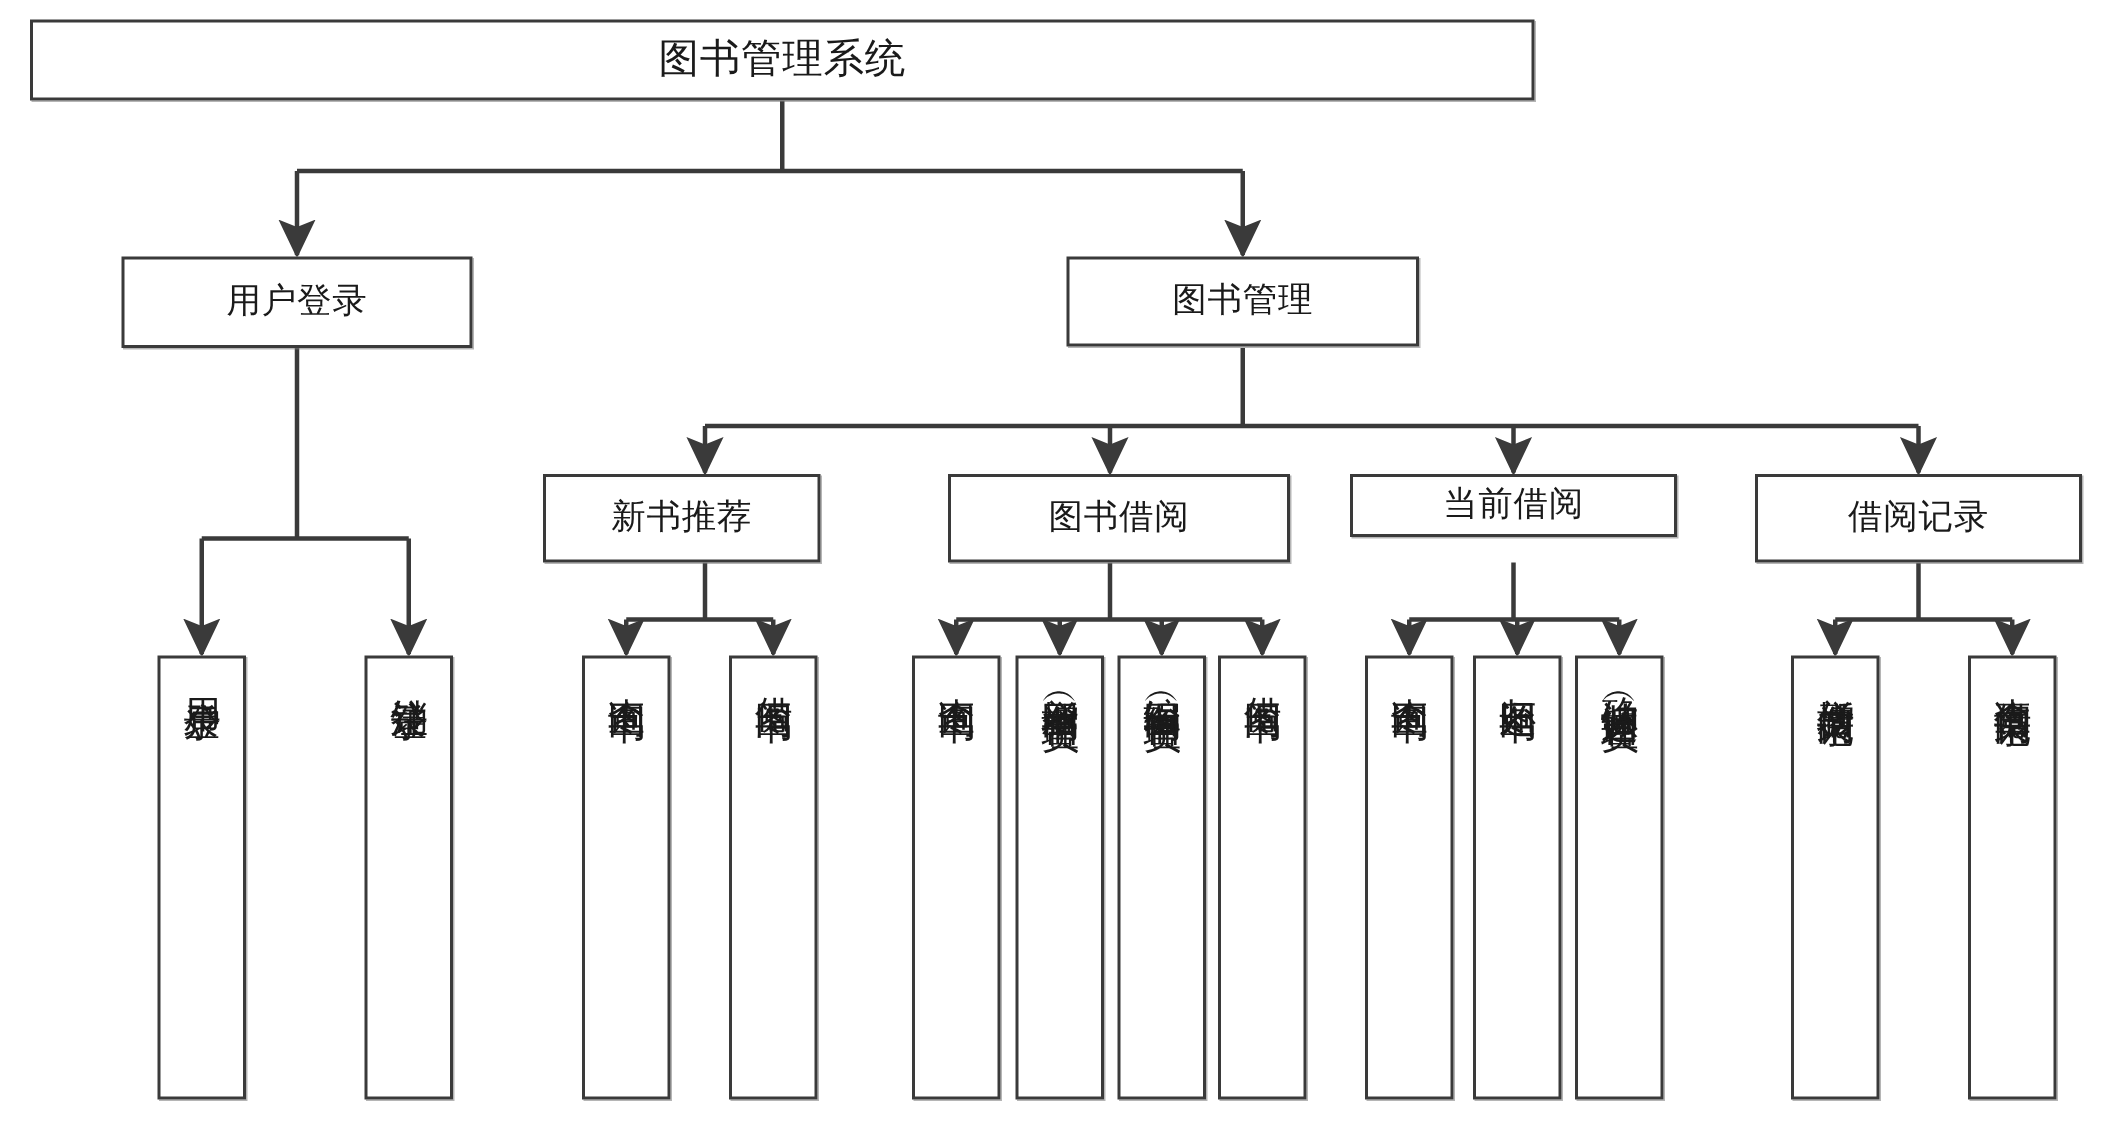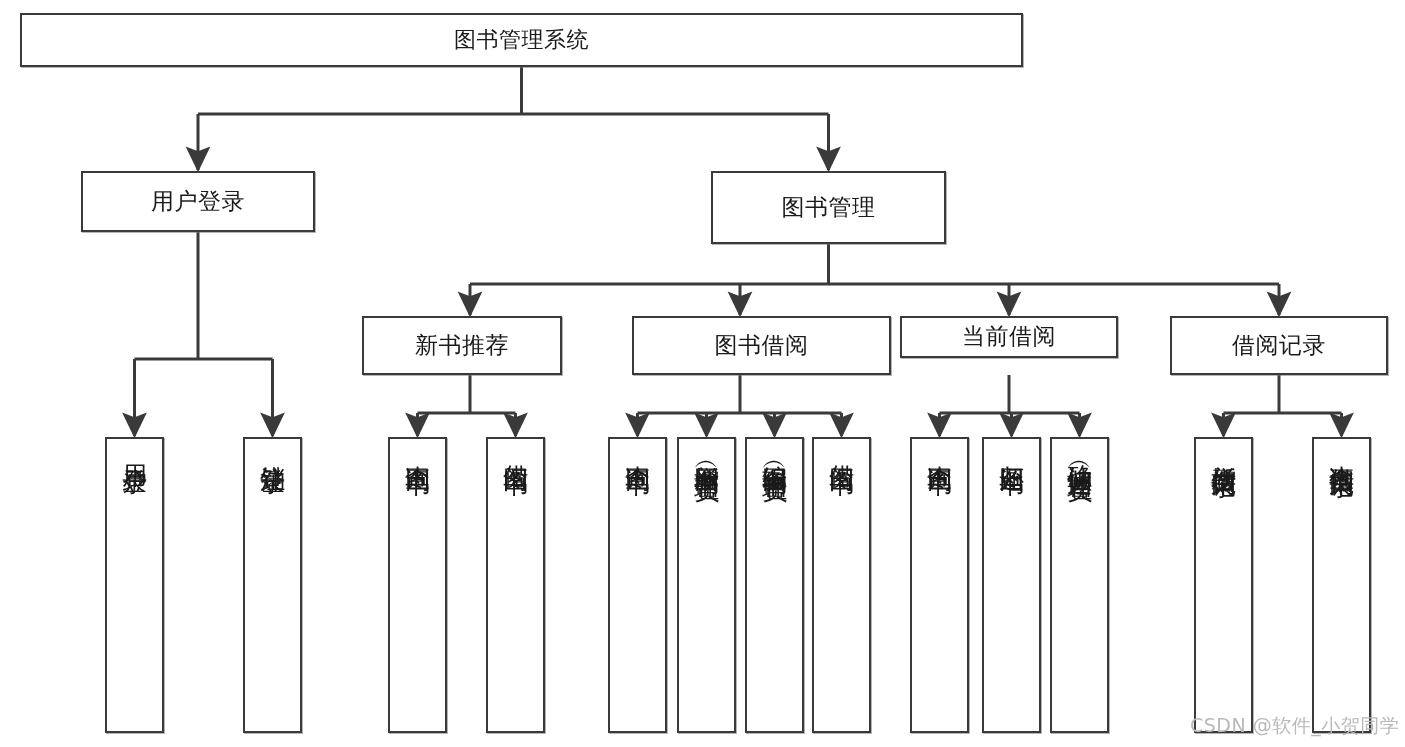--- a/index.html
+++ b/index.html
@@ -42,21 +42,21 @@
     text-align: center;
     line-height: 1.18;
     letter-spacing: 0.5px;
     white-space: nowrap;
   }
   
   .node.horiz .node-label {
     font-size: 23px;
   }
   .node.root .node-label {
-    font-size: 22px;
+    font-size: 27px;
   }
   
   .node.vert {
     padding: 6px 0;
     align-items: flex-start;
     justify-content: center;
   }
   .node.vert .node-label {
     writing-mode: vertical-rl;
     text-orientation: upright;
@@ -122,27 +122,27 @@
       </g>
   </svg>
 
   <div id="nodes">
       <div class="node horiz root" style="left: 20px; top: 13px; width: 1003px; height: 54px;">
         <span class="node-label">图书管理系统</span>
       </div>
       <div class="node horiz" style="left: 81px; top: 171px; width: 234px; height: 61px;">
         <span class="node-label">用户登录</span>
       </div>
-      <div class="node horiz" style="left: 711px; top: 171px; width: 235px; height: 73px; justify-content: center;">
+      <div class="node horiz" style="left: 711px; top: 171px; width: 235px; height: 60px; justify-content: center;">
         <span class="node-label">图书管理</span>
       </div>
-      <div class="node horiz" style="left: 362px; top: 316px; width: 200px; height: 59px;">
+      <div class="node horiz" style="left: 362px; top: 316px; width: 185px; height: 59px;">
         <span class="node-label">新书推荐</span>
       </div>
-      <div class="node horiz" style="left: 632px; top: 316px; width: 259px; height: 59px;">
+      <div class="node horiz" style="left: 632px; top: 316px; width: 228px; height: 59px;">
         <span class="node-label">图书借阅</span>
       </div>
       <div class="node horiz" style="left: 900px; top: 316px; width: 218px; height: 42px;">
         <span class="node-label">当前借阅</span>
       </div>
       <div class="node horiz" style="left: 1170px; top: 316px; width: 218px; height: 59px; justify-content: center;">
         <span class="node-label">借阅记录</span>
       </div>
       <div class="node vert" style="left: 105px; top: 437px; width: 59px; height: 296px;">
         <span class="node-label">用户登录</span>
@@ -178,15 +178,14 @@
         <span class="node-label">确认归还（管理员）</span>
       </div>
       <div class="node vert" style="left: 1194px; top: 437px; width: 59px; height: 296px;">
         <span class="node-label">新增借阅记录</span>
       </div>
       <div class="node vert" style="left: 1312px; top: 437px; width: 59px; height: 296px;">
         <span class="node-label">查询借阅记录</span>
       </div>
     </div>
 
-  <div class="watermark" style="left: 1190px; top: 713px;">CSDN @软件_小贺同学</div>
 
 </div>
 
 </body></html>

